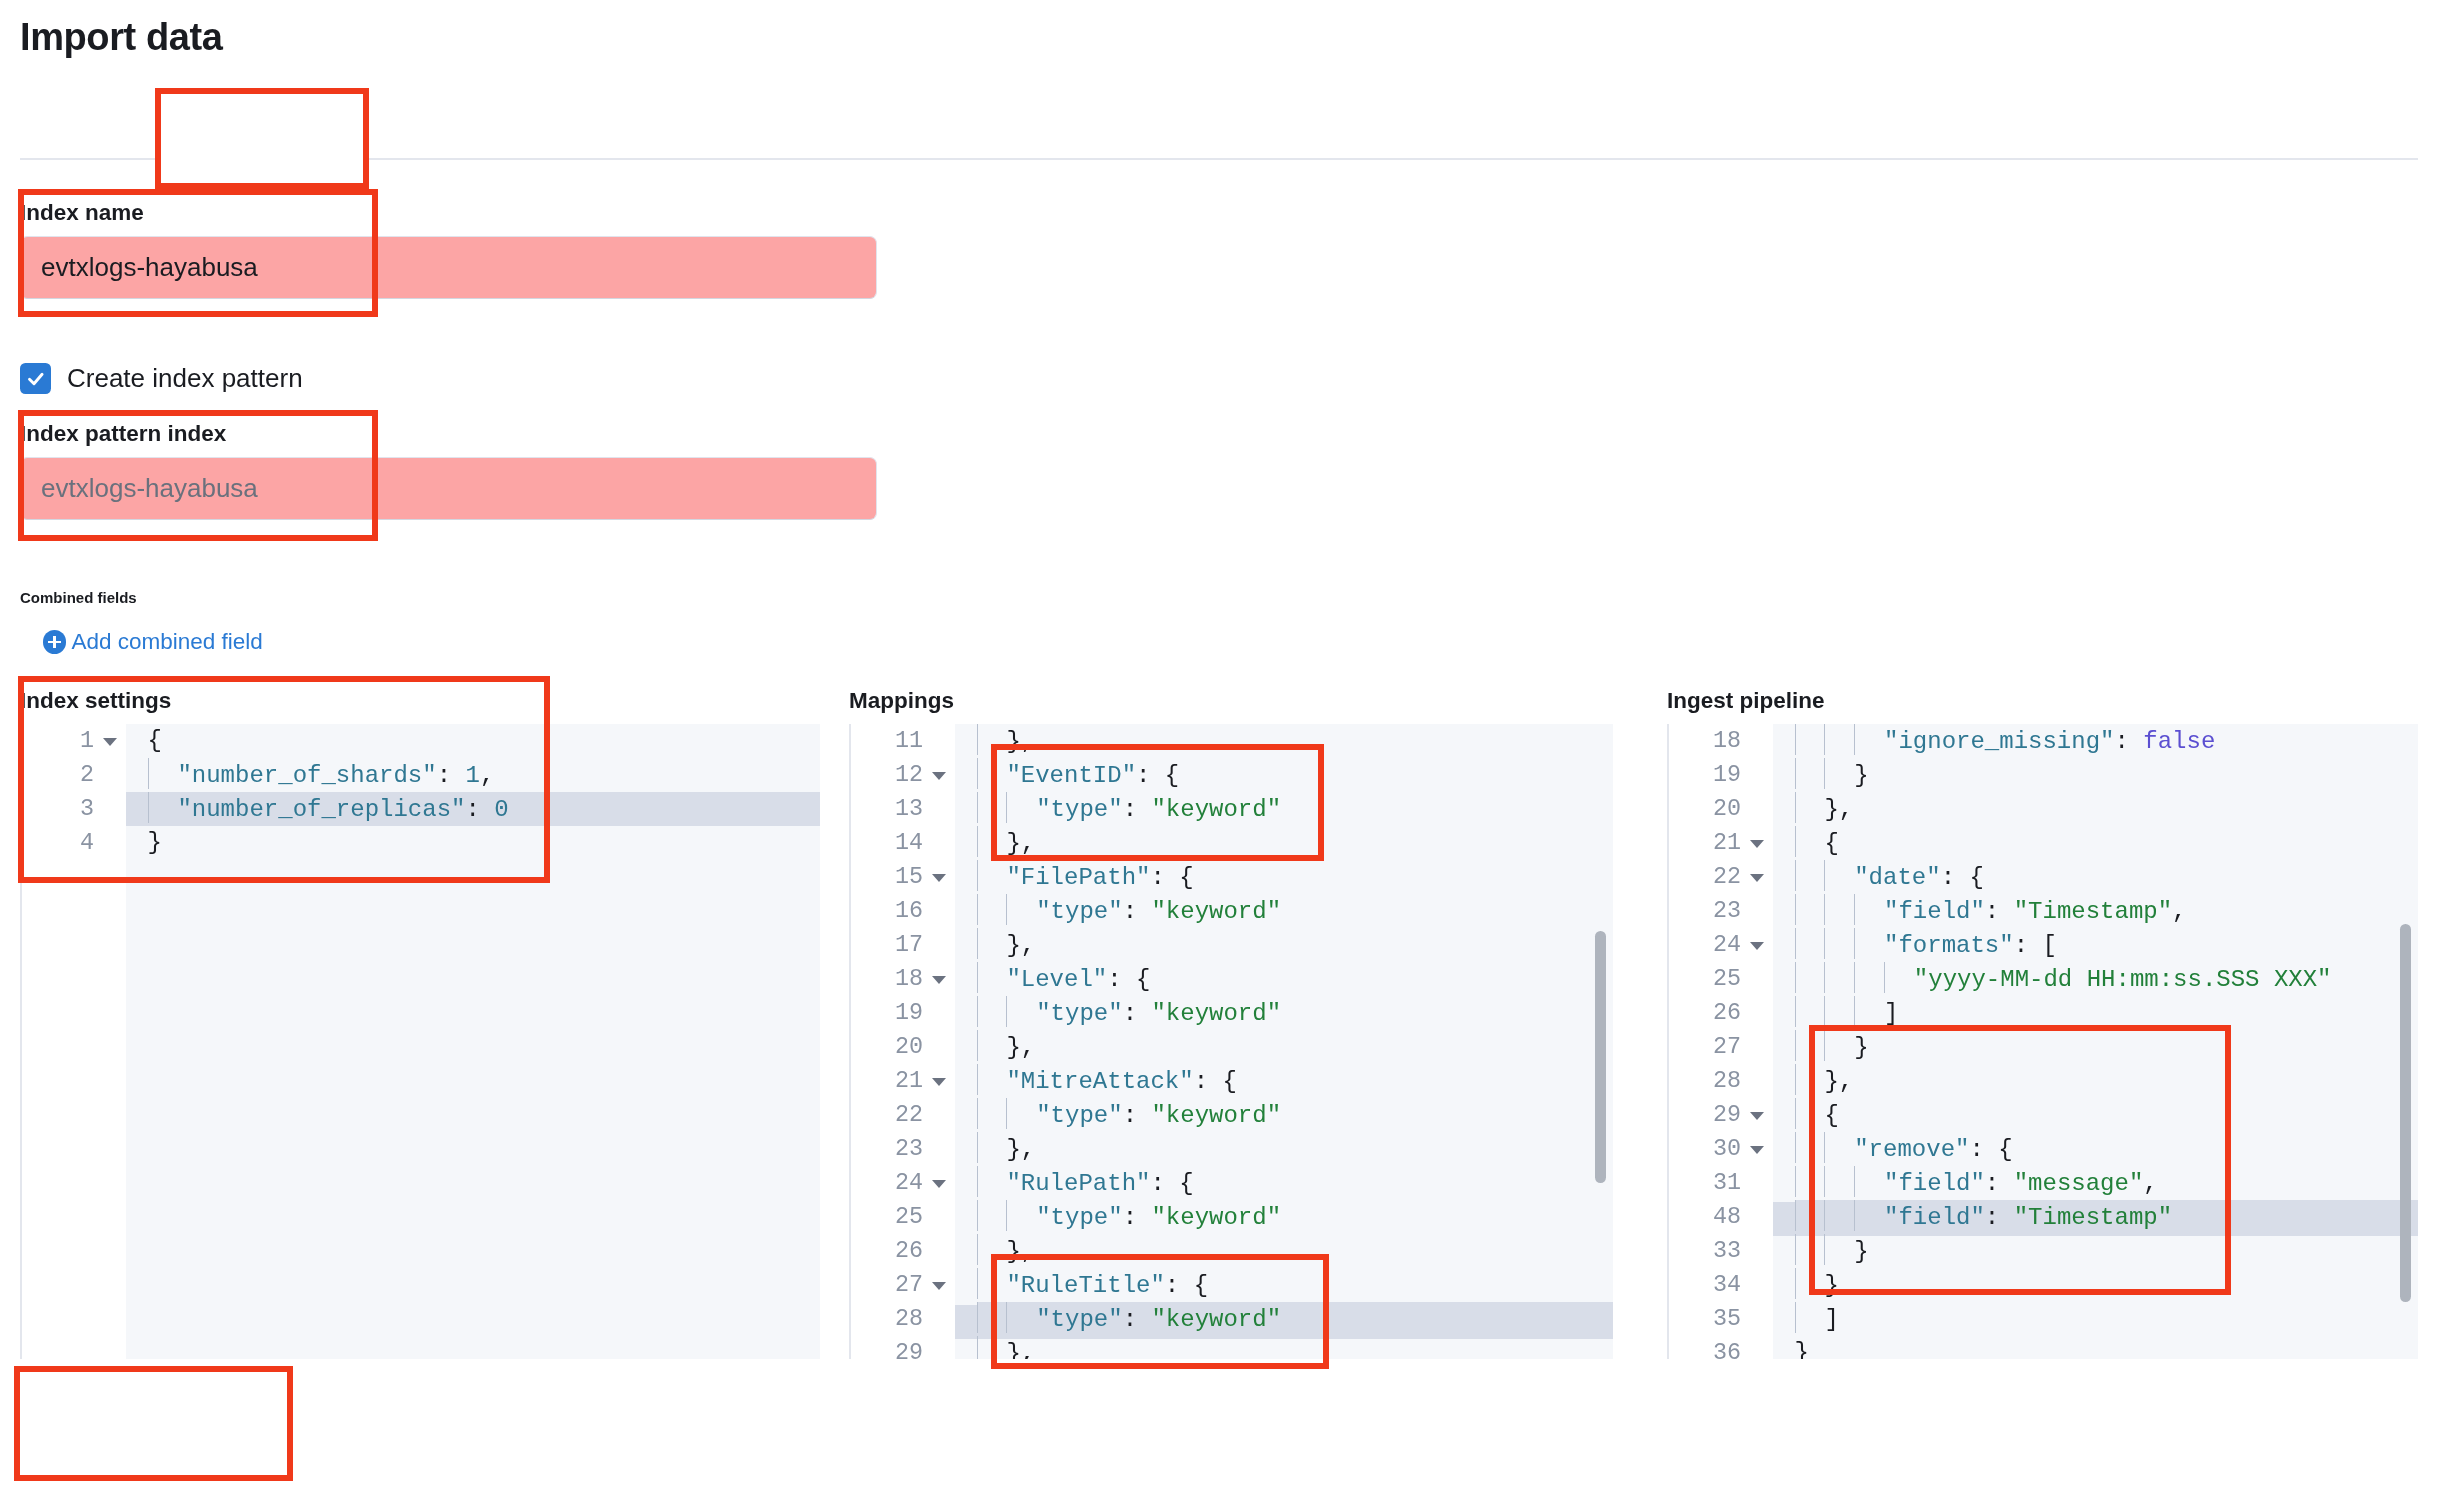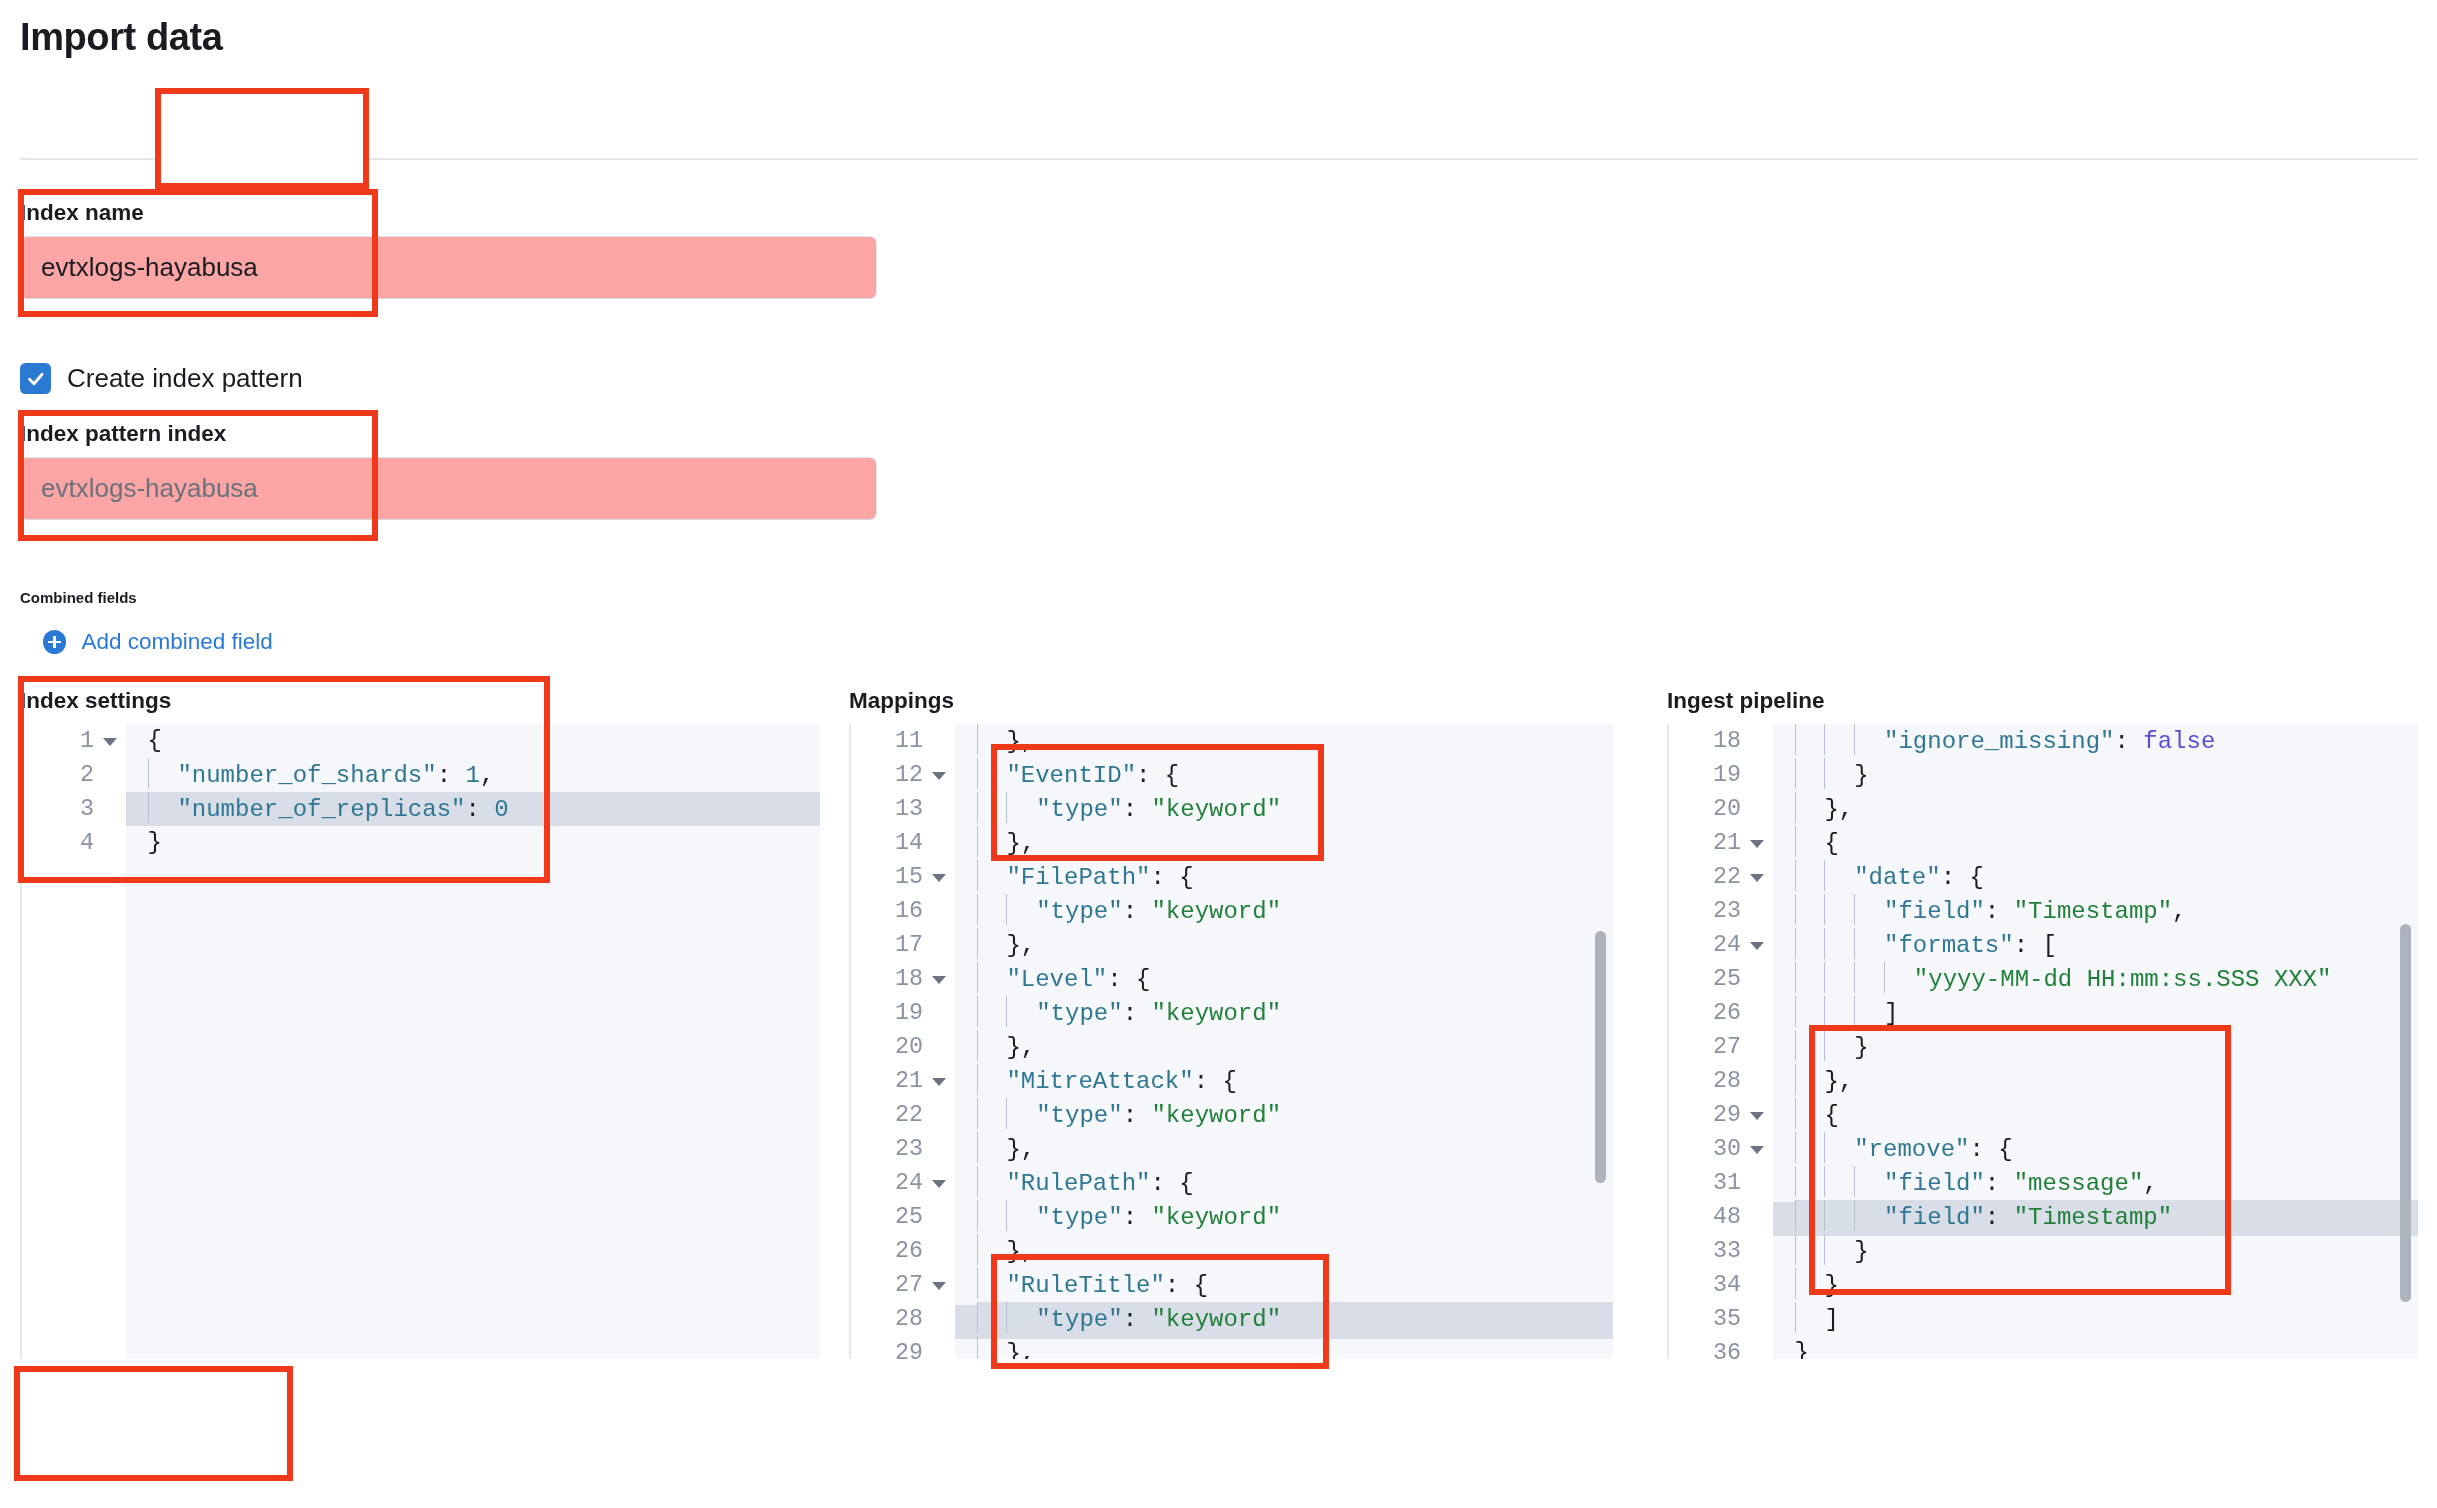--- a/index.html
+++ b/index.html
@@ -74,21 +74,21 @@
   .checkbox-box svg { display: block; }
   .checkbox-label { font-size: 26px; color: #1a1c21; }
 
   
   .section-head {
     position: absolute; left: 20px; top: 589px;
     font-size: 15px; font-weight: 700; color: #1a1c21;
   }
   .add-link {
     position: absolute; left: 43px; top: 629px;
-    display: flex; align-items: center; gap: 15px;
+    display: flex; align-items: center; gap: 5px;
     cursor: pointer;
   }
   .plus-circle {
     width: 23.4px; height: 23.4px; border-radius: 50%;
     background: #2a7ad4; position: relative; flex: none;
   }
   .plus-circle::before, .plus-circle::after {
     content: ""; position: absolute; background: #fff;
   }
   .plus-circle::before { left: 5.4px; right: 5.4px; top: 10.3px; height: 2.7px; }

